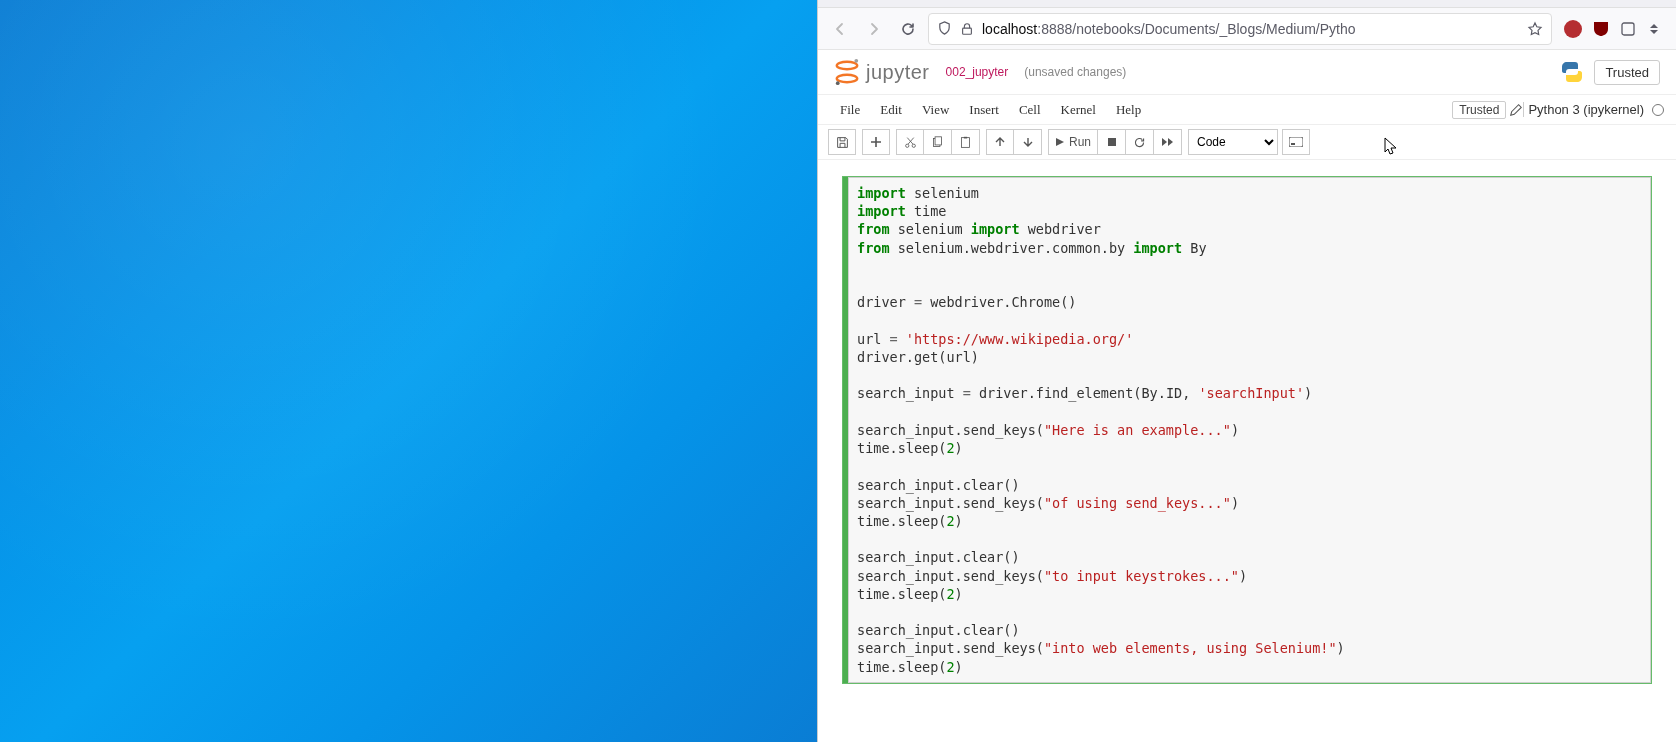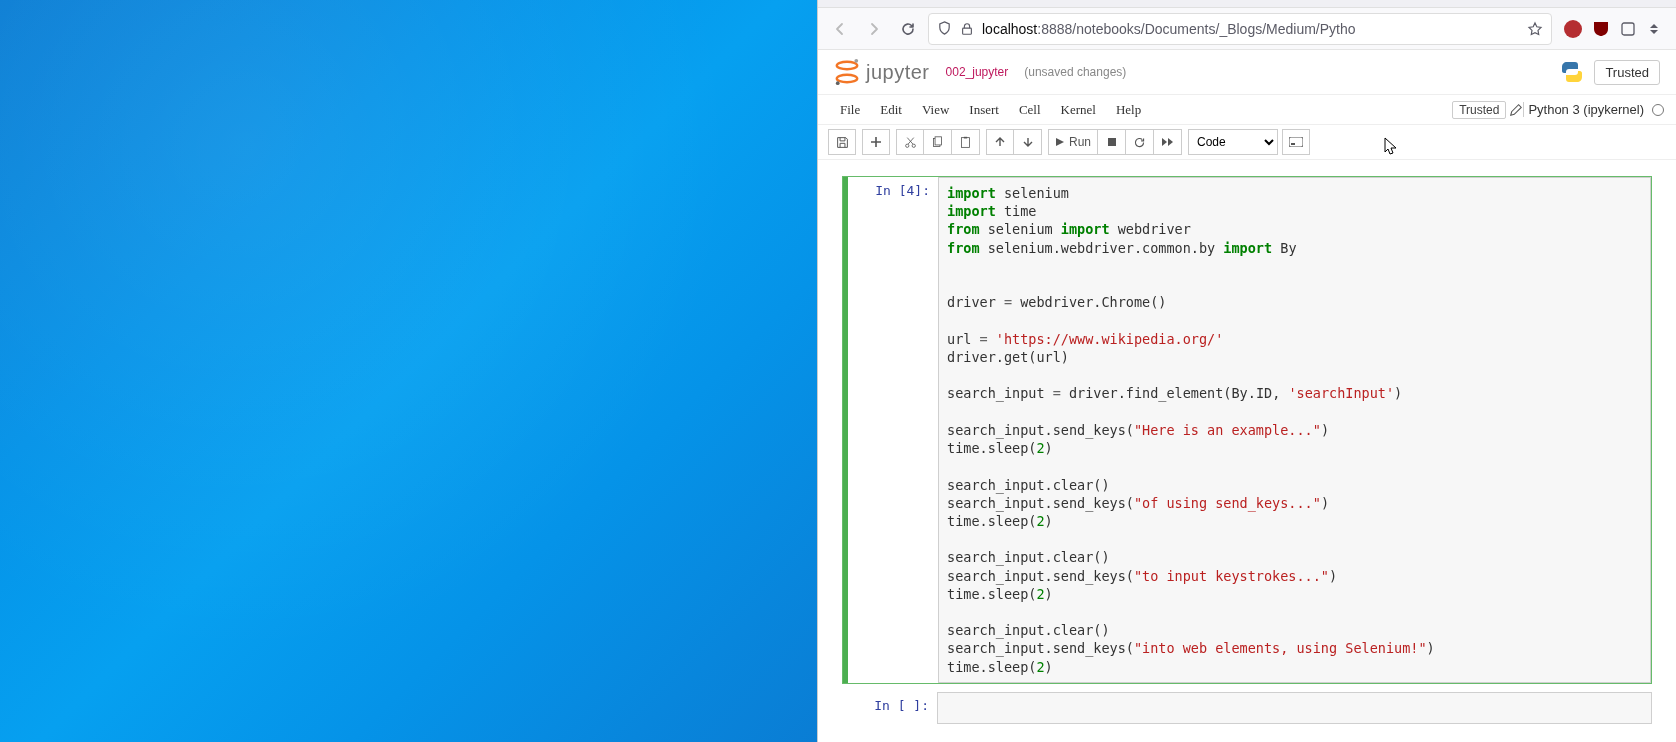--- a/index.html
+++ b/index.html
@@ -241,21 +241,20 @@
                 <rect x="0" y="0" width="14" height="10" rx="2" stroke="#555" fill="none"></rect>
                 <rect x="2" y="6" width="4" height="2" fill="#555"></rect>
               </svg>
           </div>
         </div>
       </div>
 
       <div class="nbcontainer" id="cells-host">
           <div class="cell selected">
             <div class="runbar"></div>
-            <div class="prompt">In [4]:</div>
             <div class="input-area"><span class="k-kw">import</span> selenium
 <span class="k-kw">import</span> time
 <span class="k-kw">from</span> selenium <span class="k-kw">import</span> webdriver
 <span class="k-kw">from</span> selenium.webdriver.common.by <span class="k-kw">import</span> By
 
 
 driver <span class="k-op">=</span> webdriver.Chrome()
 
 url <span class="k-op">=</span> <span class="k-str">'https://www.wikipedia.org/'</span>
 driver.get(url)
@@ -270,25 +269,20 @@
 time.sleep(<span class="k-num">2</span>)
 
 search_input.clear()
 search_input.send_keys(<span class="k-str">"to input keystrokes..."</span>)
 time.sleep(<span class="k-num">2</span>)
 
 search_input.clear()
 search_input.send_keys(<span class="k-str">"into web elements, using Selenium!"</span>)
 time.sleep(<span class="k-num">2</span>)</div>
           </div>
-          <div class="cell">
-            <div class="runbar"></div>
-            <div class="prompt">In [ ]:</div>
-            <div class="input-area">&nbsp;</div>
-          </div>
         </div>
 
     </div>
   </div>
 </div>
 
 <svg class="cursor-ptr" style="left:1384px; top:137px" viewBox="0 0 14 20">
   <path d="M1 1l0 14 3-3 2 5 3-1-2-5 5 0L1 1z" fill="#fff" stroke="#000" stroke-width="1"></path>
 </svg>
 

